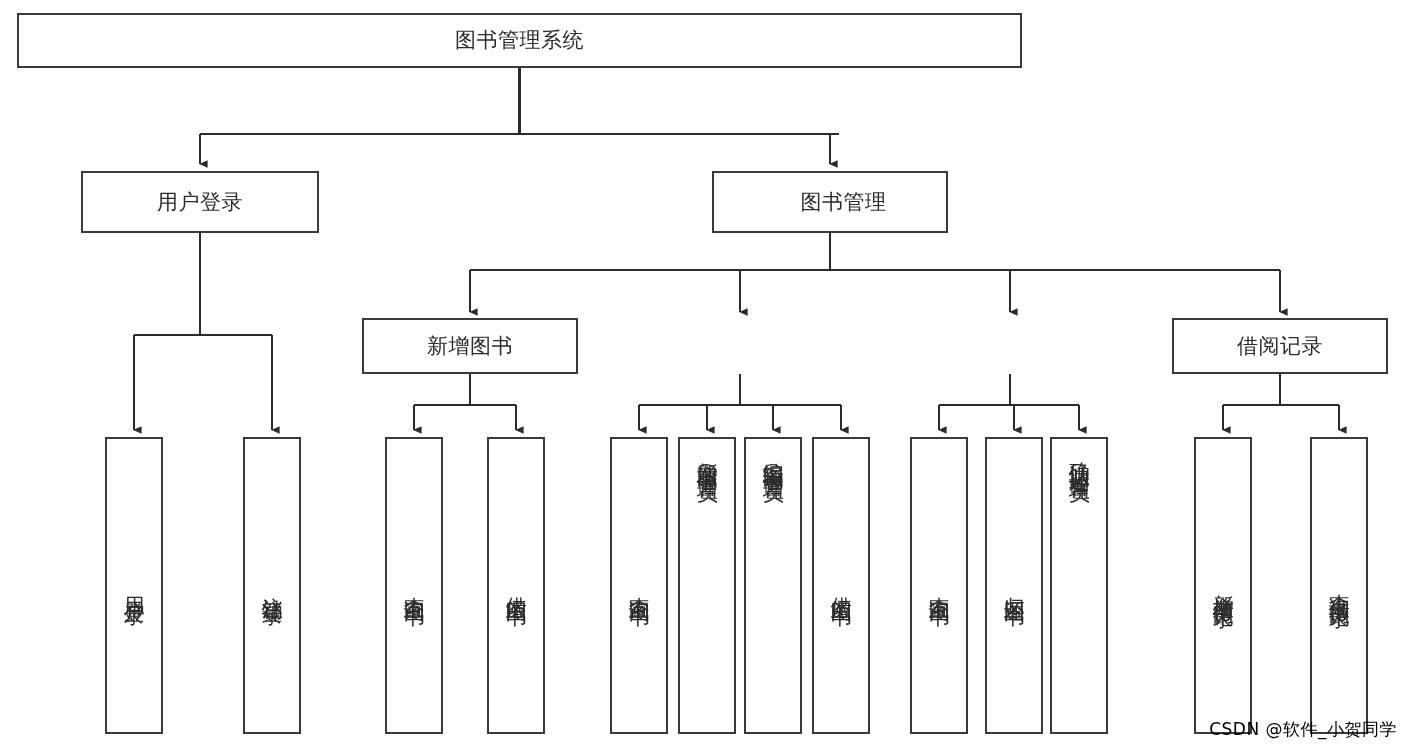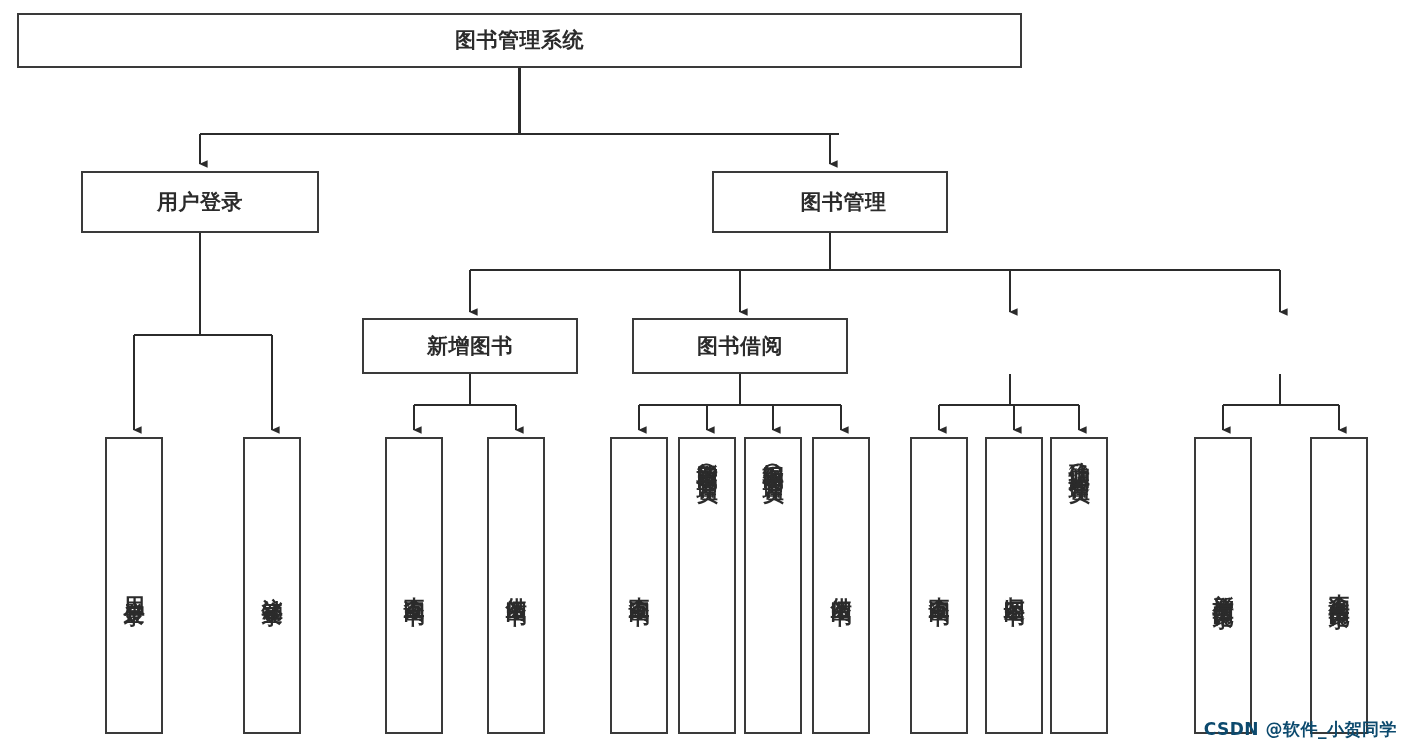--- a/index.html
+++ b/index.html
@@ -11,21 +11,20 @@
     width: 1405px;
     height: 747px;
     font-family: "DejaVu Sans", "Liberation Sans", sans-serif;
     overflow: hidden;
   }
   #diagram-root {
     position: relative;
     width: 1405px;
     height: 747px;
     background: #ffffff;
-    font-weight: bold;
   }
   svg#connectors {
     position: absolute;
     left: 0;
     top: 0;
     width: 1405px;
     height: 747px;
     pointer-events: none;
   }
   .node {
@@ -59,21 +58,21 @@
     white-space: nowrap;
   }
   .node-vertical.pad-mid {
     align-items: center;
     padding-top: 0;
   }
   #watermark {
     position: absolute;
     right: 8px;
     bottom: 6px;
-    color: #0c4a6e;
+    color: #000000;
     font-size: 17px;
     letter-spacing: 0.5px;
     z-index: 5;
     white-space: nowrap;
     margin-left: 36px;
   }
 </style>
 </head>
 <body>
 
@@ -138,22 +137,22 @@
   <div class="node" style="left:81px; top:171px; width:238px; height:62px;">
     <span class="node-label">用户登录</span>
   </div>
   <div class="node" style="left:712px; top:171px; width:236px; height:62px;padding-left:27px;">
     <span class="node-label">图书管理</span>
   </div>
 
   <div class="node" style="left:362px; top:318px; width:216px; height:56px;">
     <span class="node-label">新增图书</span>
   </div>
-  <div class="node" style="left:632px; top:318px; width:216px; height:56px;">
-    <span class="node-label">图书借阅</span>
+  <div class="node" style="left:1172px; top:318px; width:216px; height:56px;">
+    <span class="node-label">借阅记录</span>
   </div>
 
   <div class="node node-vertical pad-mid" style="left:105px; top:437px; width:58px; height:297px;">
     <span class="node-label">用户登录</span>
   </div>
   <div class="node node-vertical pad-mid" style="left:243px; top:437px; width:58px; height:297px;">
     <span class="node-label">注销登录</span>
   </div>
 
   <div class="node node-vertical pad-mid" style="left:385px; top:437px; width:58px; height:297px;">

